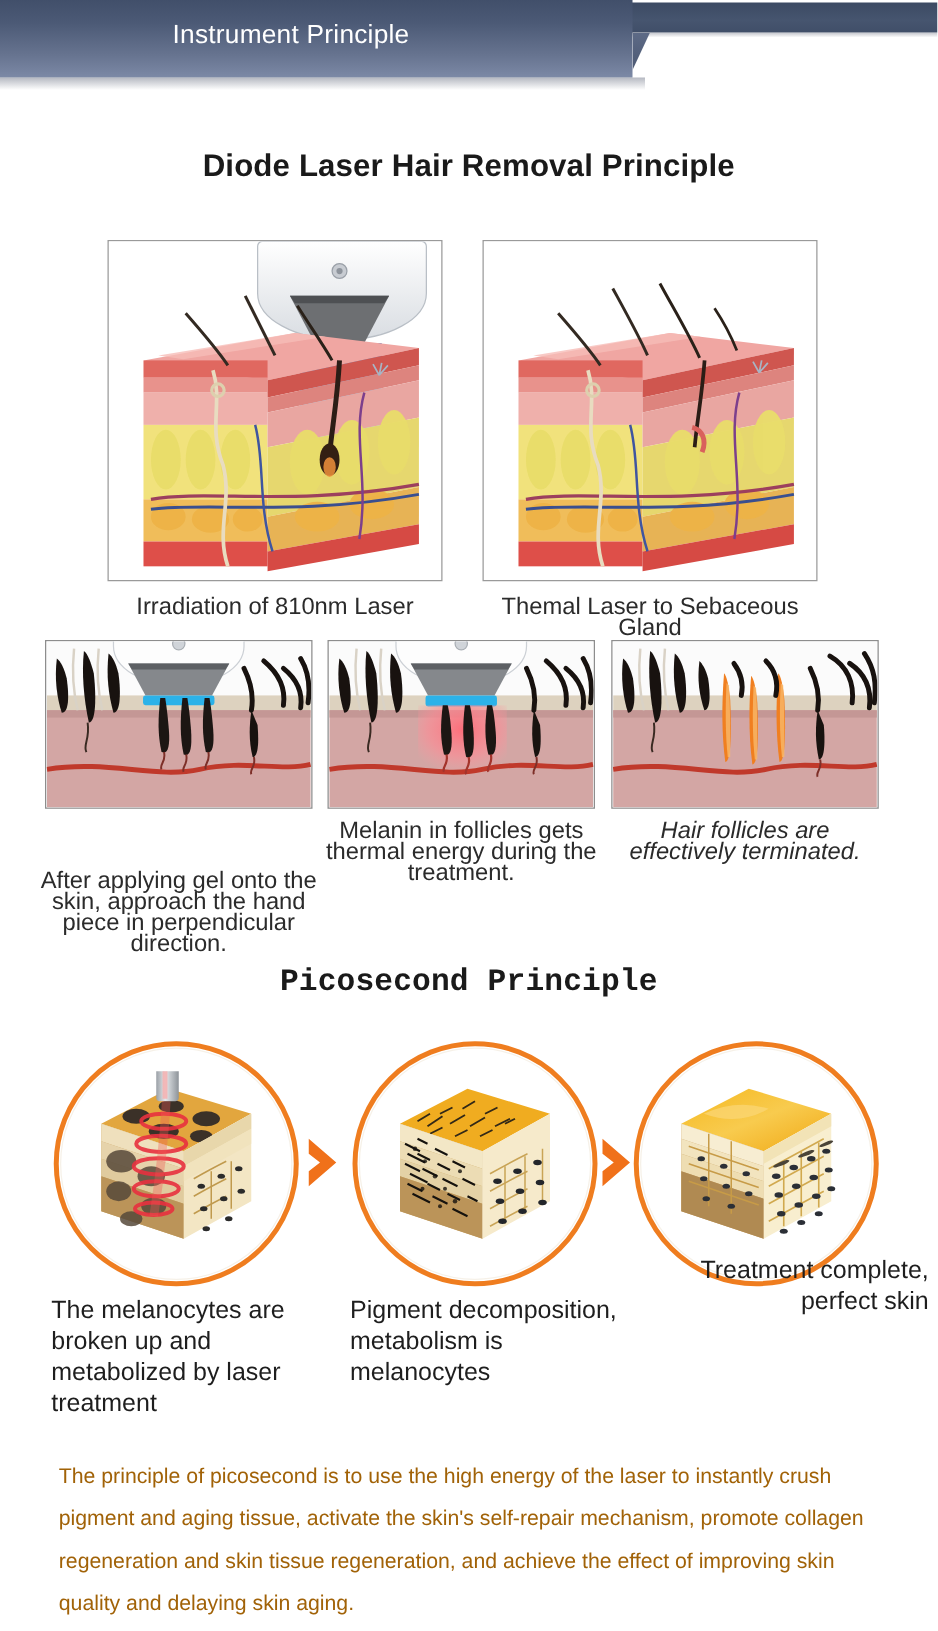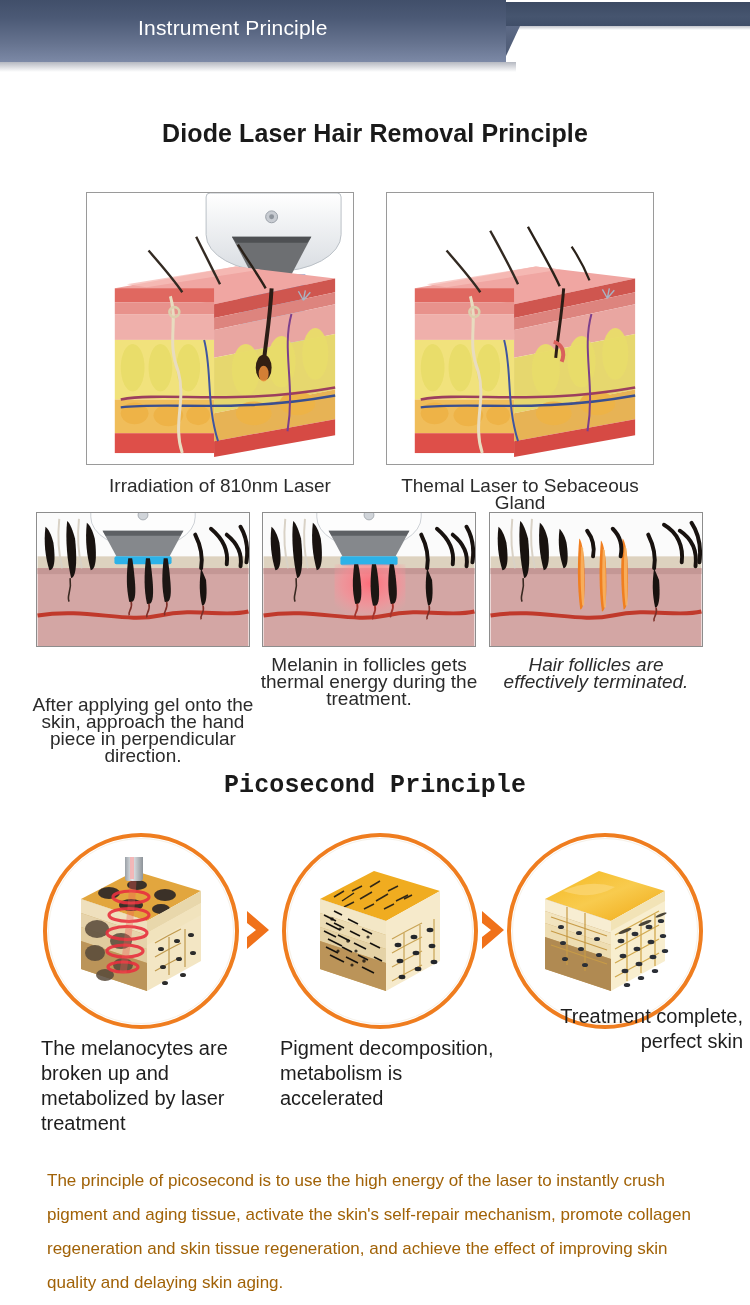--- a/index.html
+++ b/index.html
@@ -603,16 +603,16 @@
 
     <g fill="#4a4438">
       <ellipse cx="96" cy="74" rx="7" ry="1.6" transform="rotate(-22 96 74)"></ellipse>
       <ellipse cx="116" cy="66" rx="7" ry="1.6" transform="rotate(-22 116 66)"></ellipse>
       <ellipse cx="132" cy="58" rx="6" ry="1.4" transform="rotate(-22 132 58)"></ellipse>
     </g>
   </svg>
 </div>
 
 <div class="cap-p cap-p1">The melanocytes are broken up and metabolized by laser treatment</div>
-<div class="cap-p cap-p2">Pigment decomposition, metabolism is accelerated</div>
+<div class="cap-p cap-p2">Pigment decomposition, metabolism is melanocytes</div>
 <div class="cap-p cap-p3">Treatment complete, perfect skin</div>
 
 <div class="para">The principle of picosecond is to use the high energy of the laser to instantly crush pigment and aging tissue, activate the skin's self-repair mechanism, promote collagen regeneration and skin tissue regeneration, and achieve the effect of improving skin quality and delaying skin aging.</div>
 
 </body></html>

